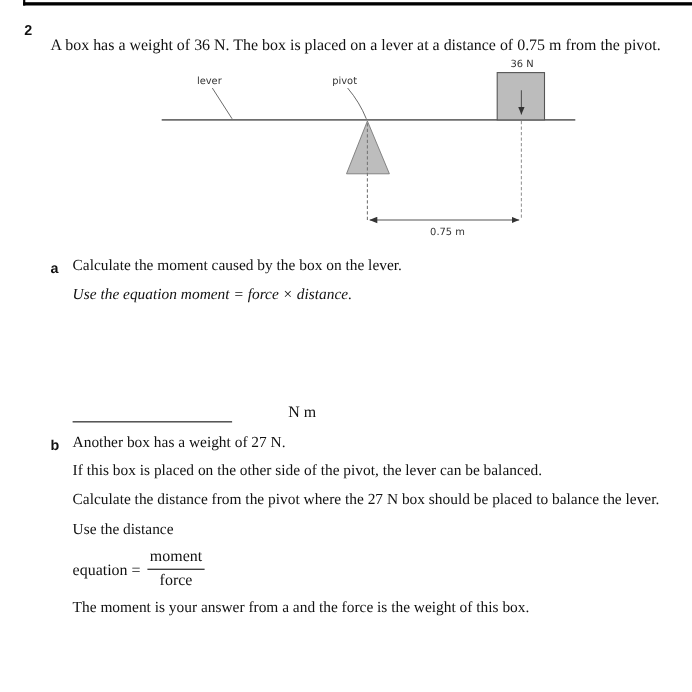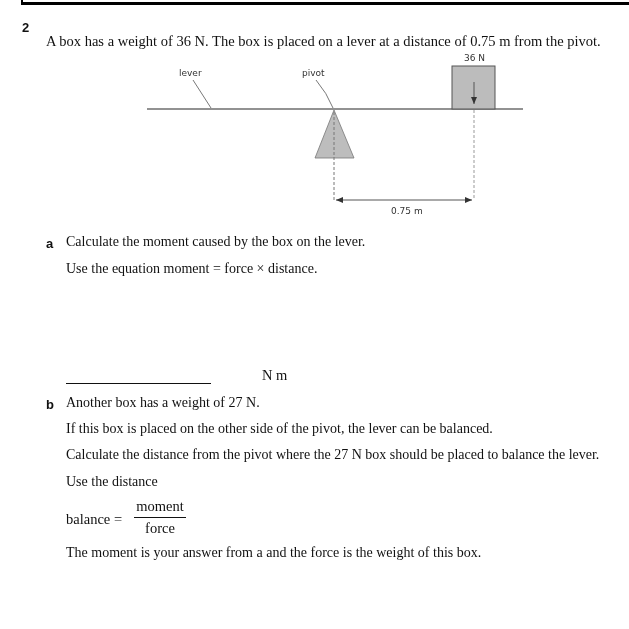--- a/index.html
+++ b/index.html
@@ -74,33 +74,33 @@
 
   <line x1="334" y1="112" x2="334" y2="200" stroke="#777" stroke-width="1" stroke-dasharray="3,2"></line>
   <line x1="474" y1="110" x2="474" y2="200" stroke="#999" stroke-width="1" stroke-dasharray="3,2"></line>
 
   <line x1="336" y1="200" x2="472" y2="200" stroke="#555" stroke-width="1" marker-start="url(#arrowL)" marker-end="url(#arrowR)"></line>
   <text x="391" y="214">0.75 m</text>
 </svg>
 
 <div class="part-label" style="left:46px; top:236px;">a</div>
 <div class="line" style="top:234px;">Calculate the moment caused by the box on the lever.</div>
-<div class="line" style="top:261px;">Use the equation moment = force × distance.</div>
+<div class="line" style="top:261px;font-style:italic;">Use the equation moment = force × distance.</div>
 
 <div class="answer-line"></div>
 <div class="unit">N m</div>
 
 <div class="part-label" style="left:46px; top:397px;">b</div>
 <div class="line" style="top:395px;">Another box has a weight of 27 N.</div>
 <div class="line" style="top:421px;">If this box is placed on the other side of the pivot, the lever can be balanced.</div>
 <div class="line" style="top:447px;">Calculate the distance from the pivot where the 27 N box should be placed to balance the lever.</div>
 <div class="line" style="top:474px;">Use the distance</div>
 
 <div class="formula">
-  <span class="lhs">balance =</span>
+  <span class="lhs">equation =</span>
   <span class="frac">
     <span class="num">moment</span>
     <span class="bar"></span>
     <span class="den">force</span>
   </span>
 </div>
 
 <div class="line" style="top:545px;">The moment is your answer from a and the force is the weight of this box.</div>
 
 </body></html>

